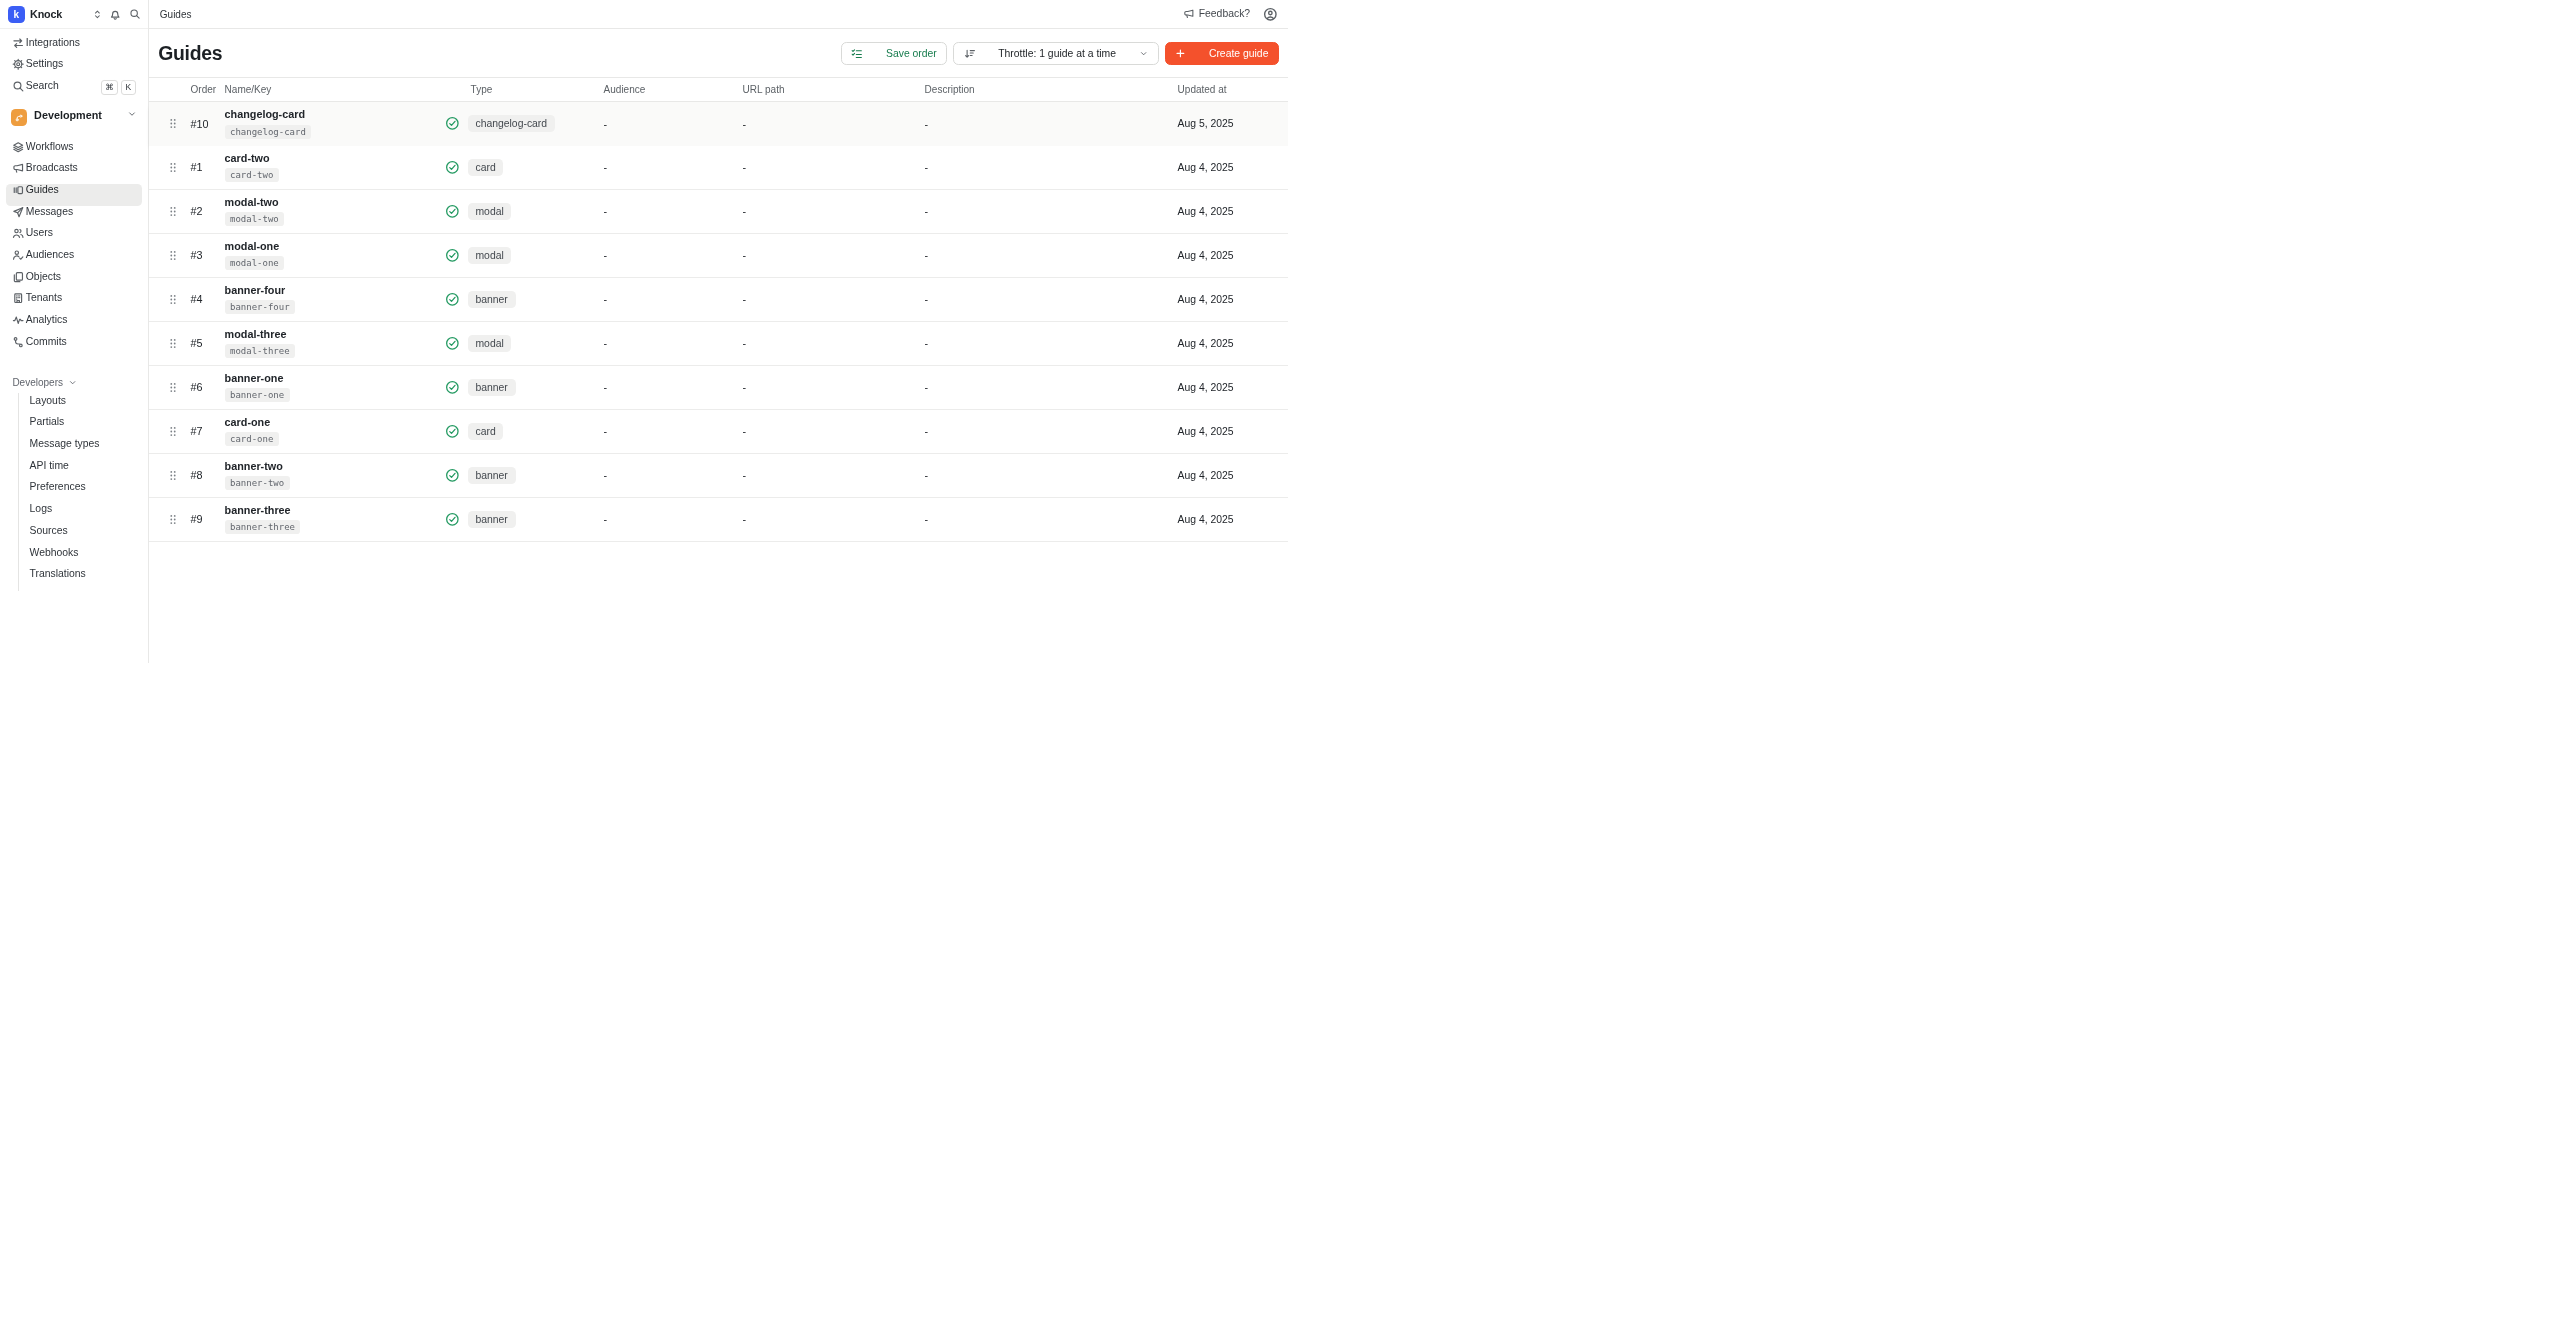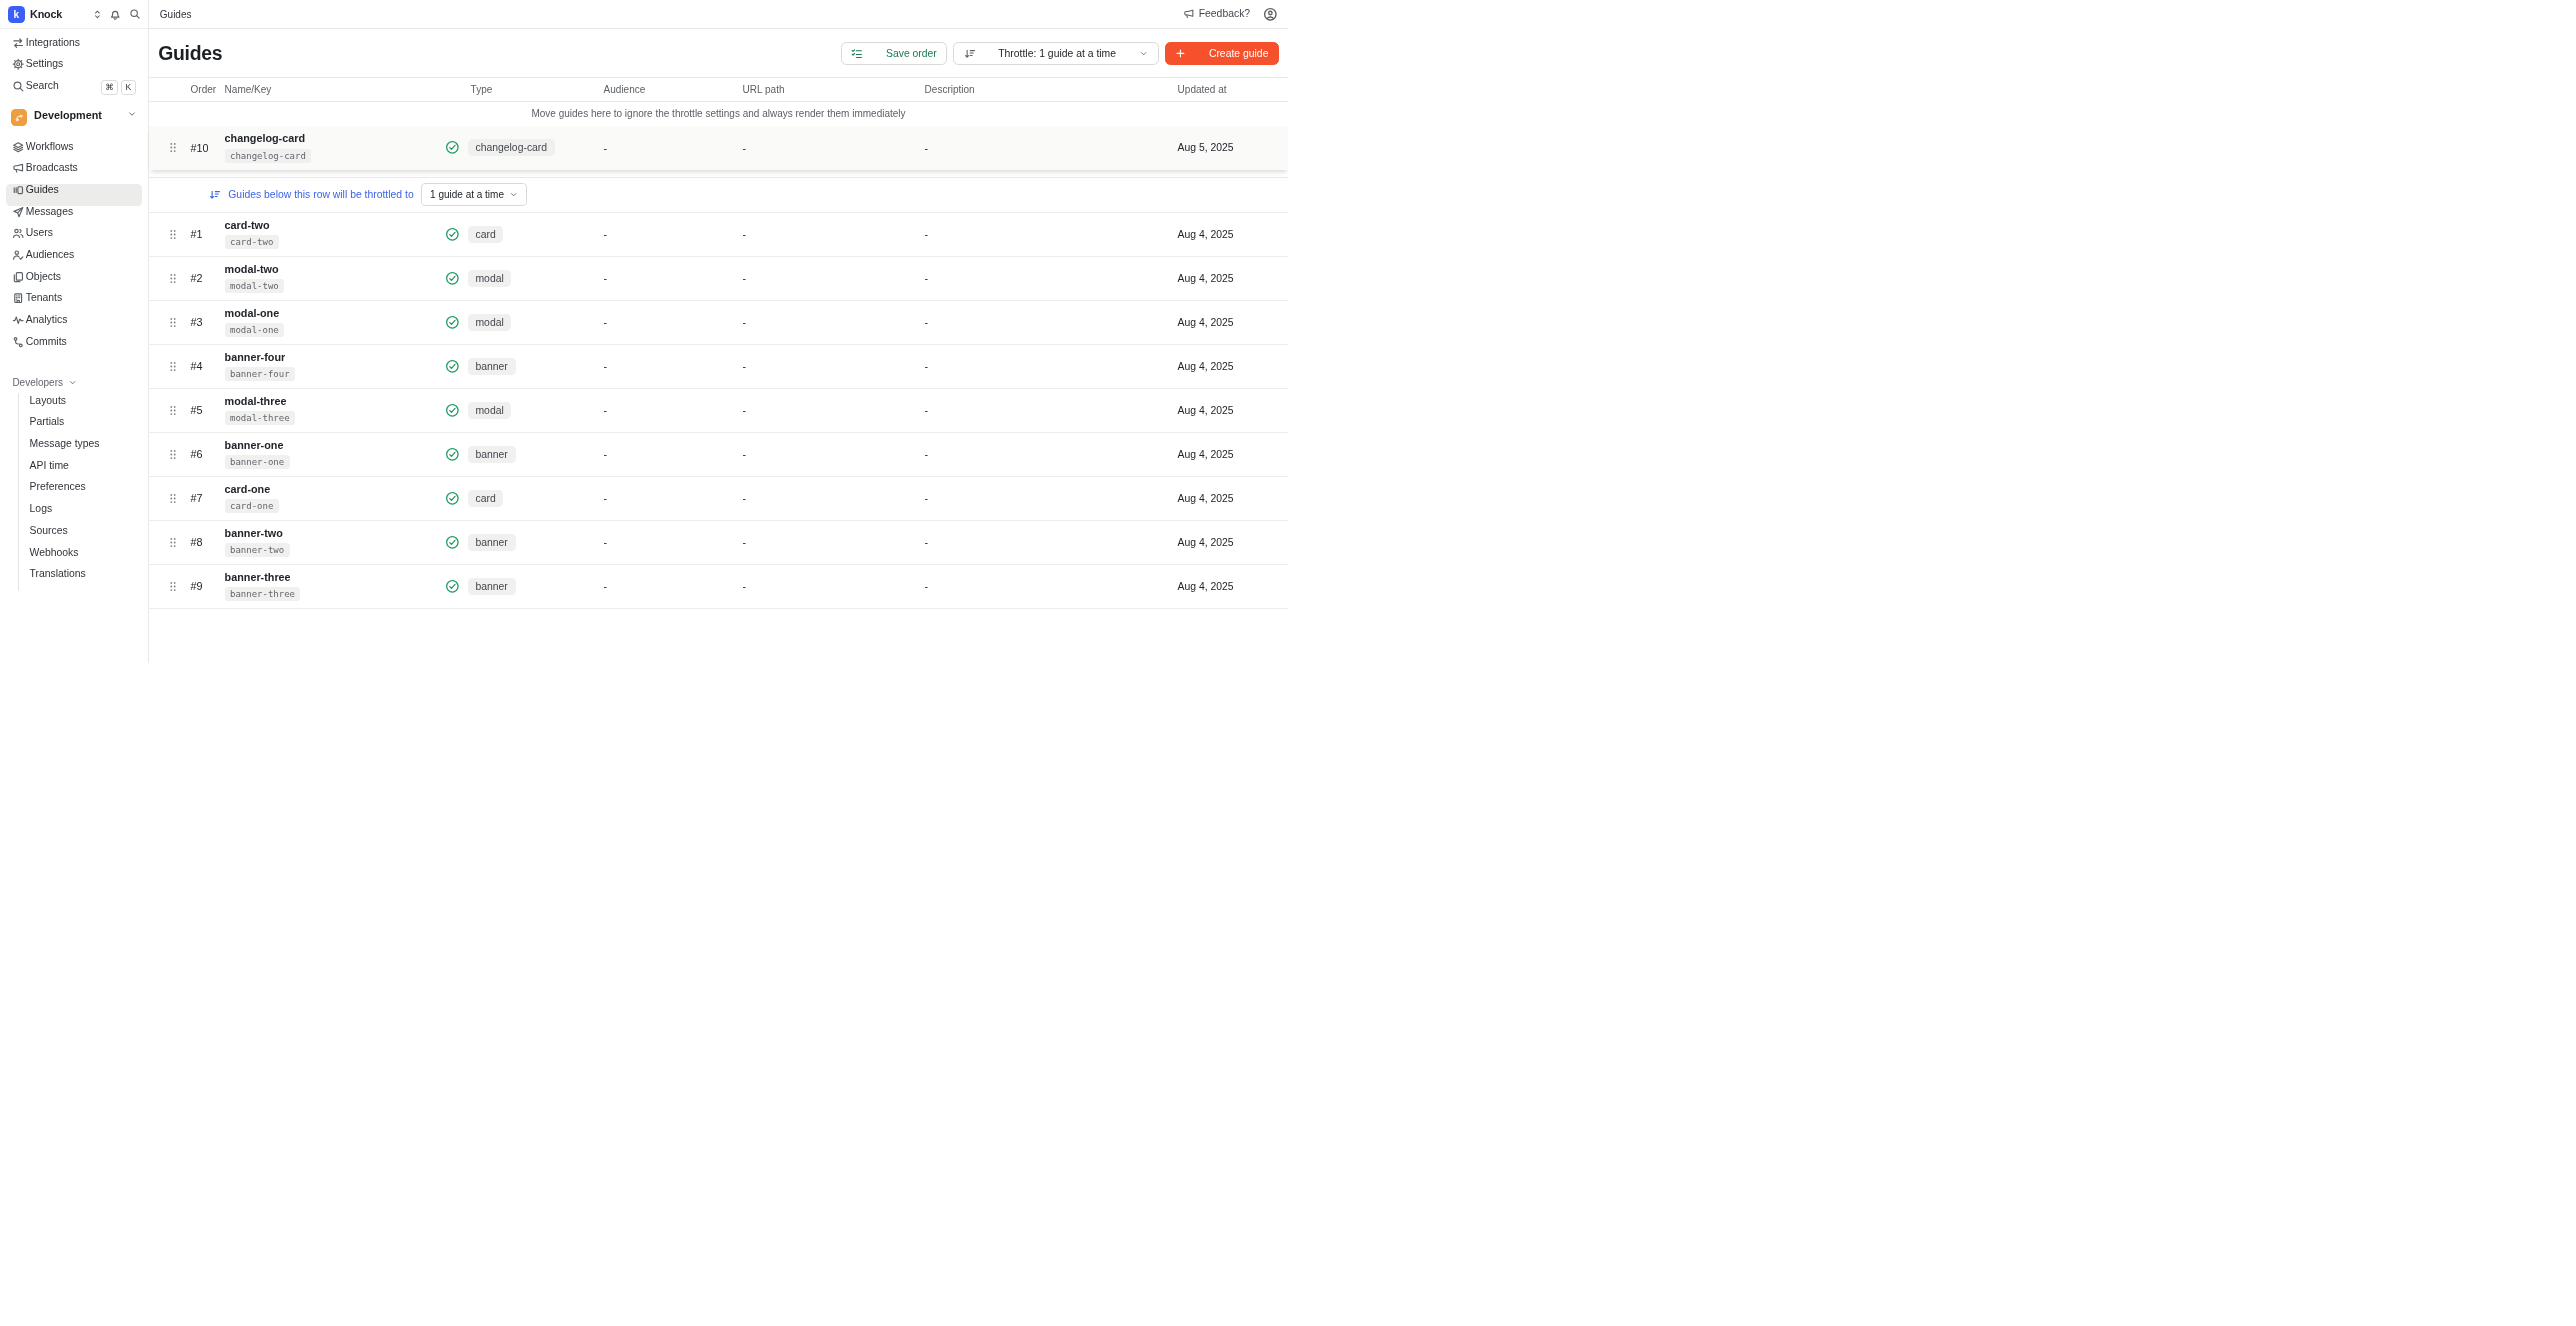--- a/index.html
+++ b/index.html
@@ -367,21 +367,20 @@
       <span></span>
       <span>Order</span>
       <span>Name/Key</span>
       <span class="th-type">Type</span>
       <span>Audience</span>
       <span>URL path</span>
       <span>Description</span>
       <span class="th-upd">Updated at</span>
     </div>
 
-    <div class="hint">Move guides here to ignore the throttle settings and always render them immediately</div>
 
     <div class="sectionA">
 
     <div class="trow grid">
           <span class="icon drag">
             <svg viewBox="0 0 14 18" fill="none" stroke="currentColor" stroke-width="1.5" stroke-linecap="round" stroke-linejoin="round">
               <g fill="currentColor" stroke="none">
                 <circle cx="4.6" cy="4" r="1.25"></circle>
                 <circle cx="9.4" cy="4" r="1.25"></circle>
                 <circle cx="4.6" cy="9" r="1.25"></circle>
@@ -405,37 +404,20 @@
             </span>
             <span class="badge">changelog-card</span>
           </div>
           <span class="dash">-</span>
           <span class="dash">-</span>
           <span class="dash">-</span>
           <span class="upd">Aug 5, 2025</span>
         </div>
       </div>
 
-    <div class="divider-band">
-      <span class="icon i15 blue">
-          <svg viewBox="0 0 16 16" fill="none" stroke="currentColor" stroke-width="1.5" stroke-linecap="round" stroke-linejoin="round">
-            <path d="M4.3 3.2v9.3M2.2 10.4l2.1 2.2 2.1-2.2"></path>
-            <path d="M8.6 3.6h5.8M8.6 7h4.2M8.6 10.4h2.6"></path>
-          </svg>
-        </span>
-      <span class="div-text">Guides below this row will be throttled to</span>
-      <button class="mini-select">
-        <span>1 guide at a time</span>
-        <span class="icon i12 dim">
-            <svg viewBox="0 0 16 16" fill="none" stroke="currentColor" stroke-width="1.5" stroke-linecap="round" stroke-linejoin="round">
-              <path d="M4.2 6.2 8 10l3.8-3.8"></path>
-            </svg>
-          </span>
-      </button>
-    </div>
 
     <div class="sectionB">
 
     <div class="trow grid">
           <span class="icon drag">
             <svg viewBox="0 0 14 18" fill="none" stroke="currentColor" stroke-width="1.5" stroke-linecap="round" stroke-linejoin="round">
               <g fill="currentColor" stroke="none">
                 <circle cx="4.6" cy="4" r="1.25"></circle>
                 <circle cx="9.4" cy="4" r="1.25"></circle>
                 <circle cx="4.6" cy="9" r="1.25"></circle>

